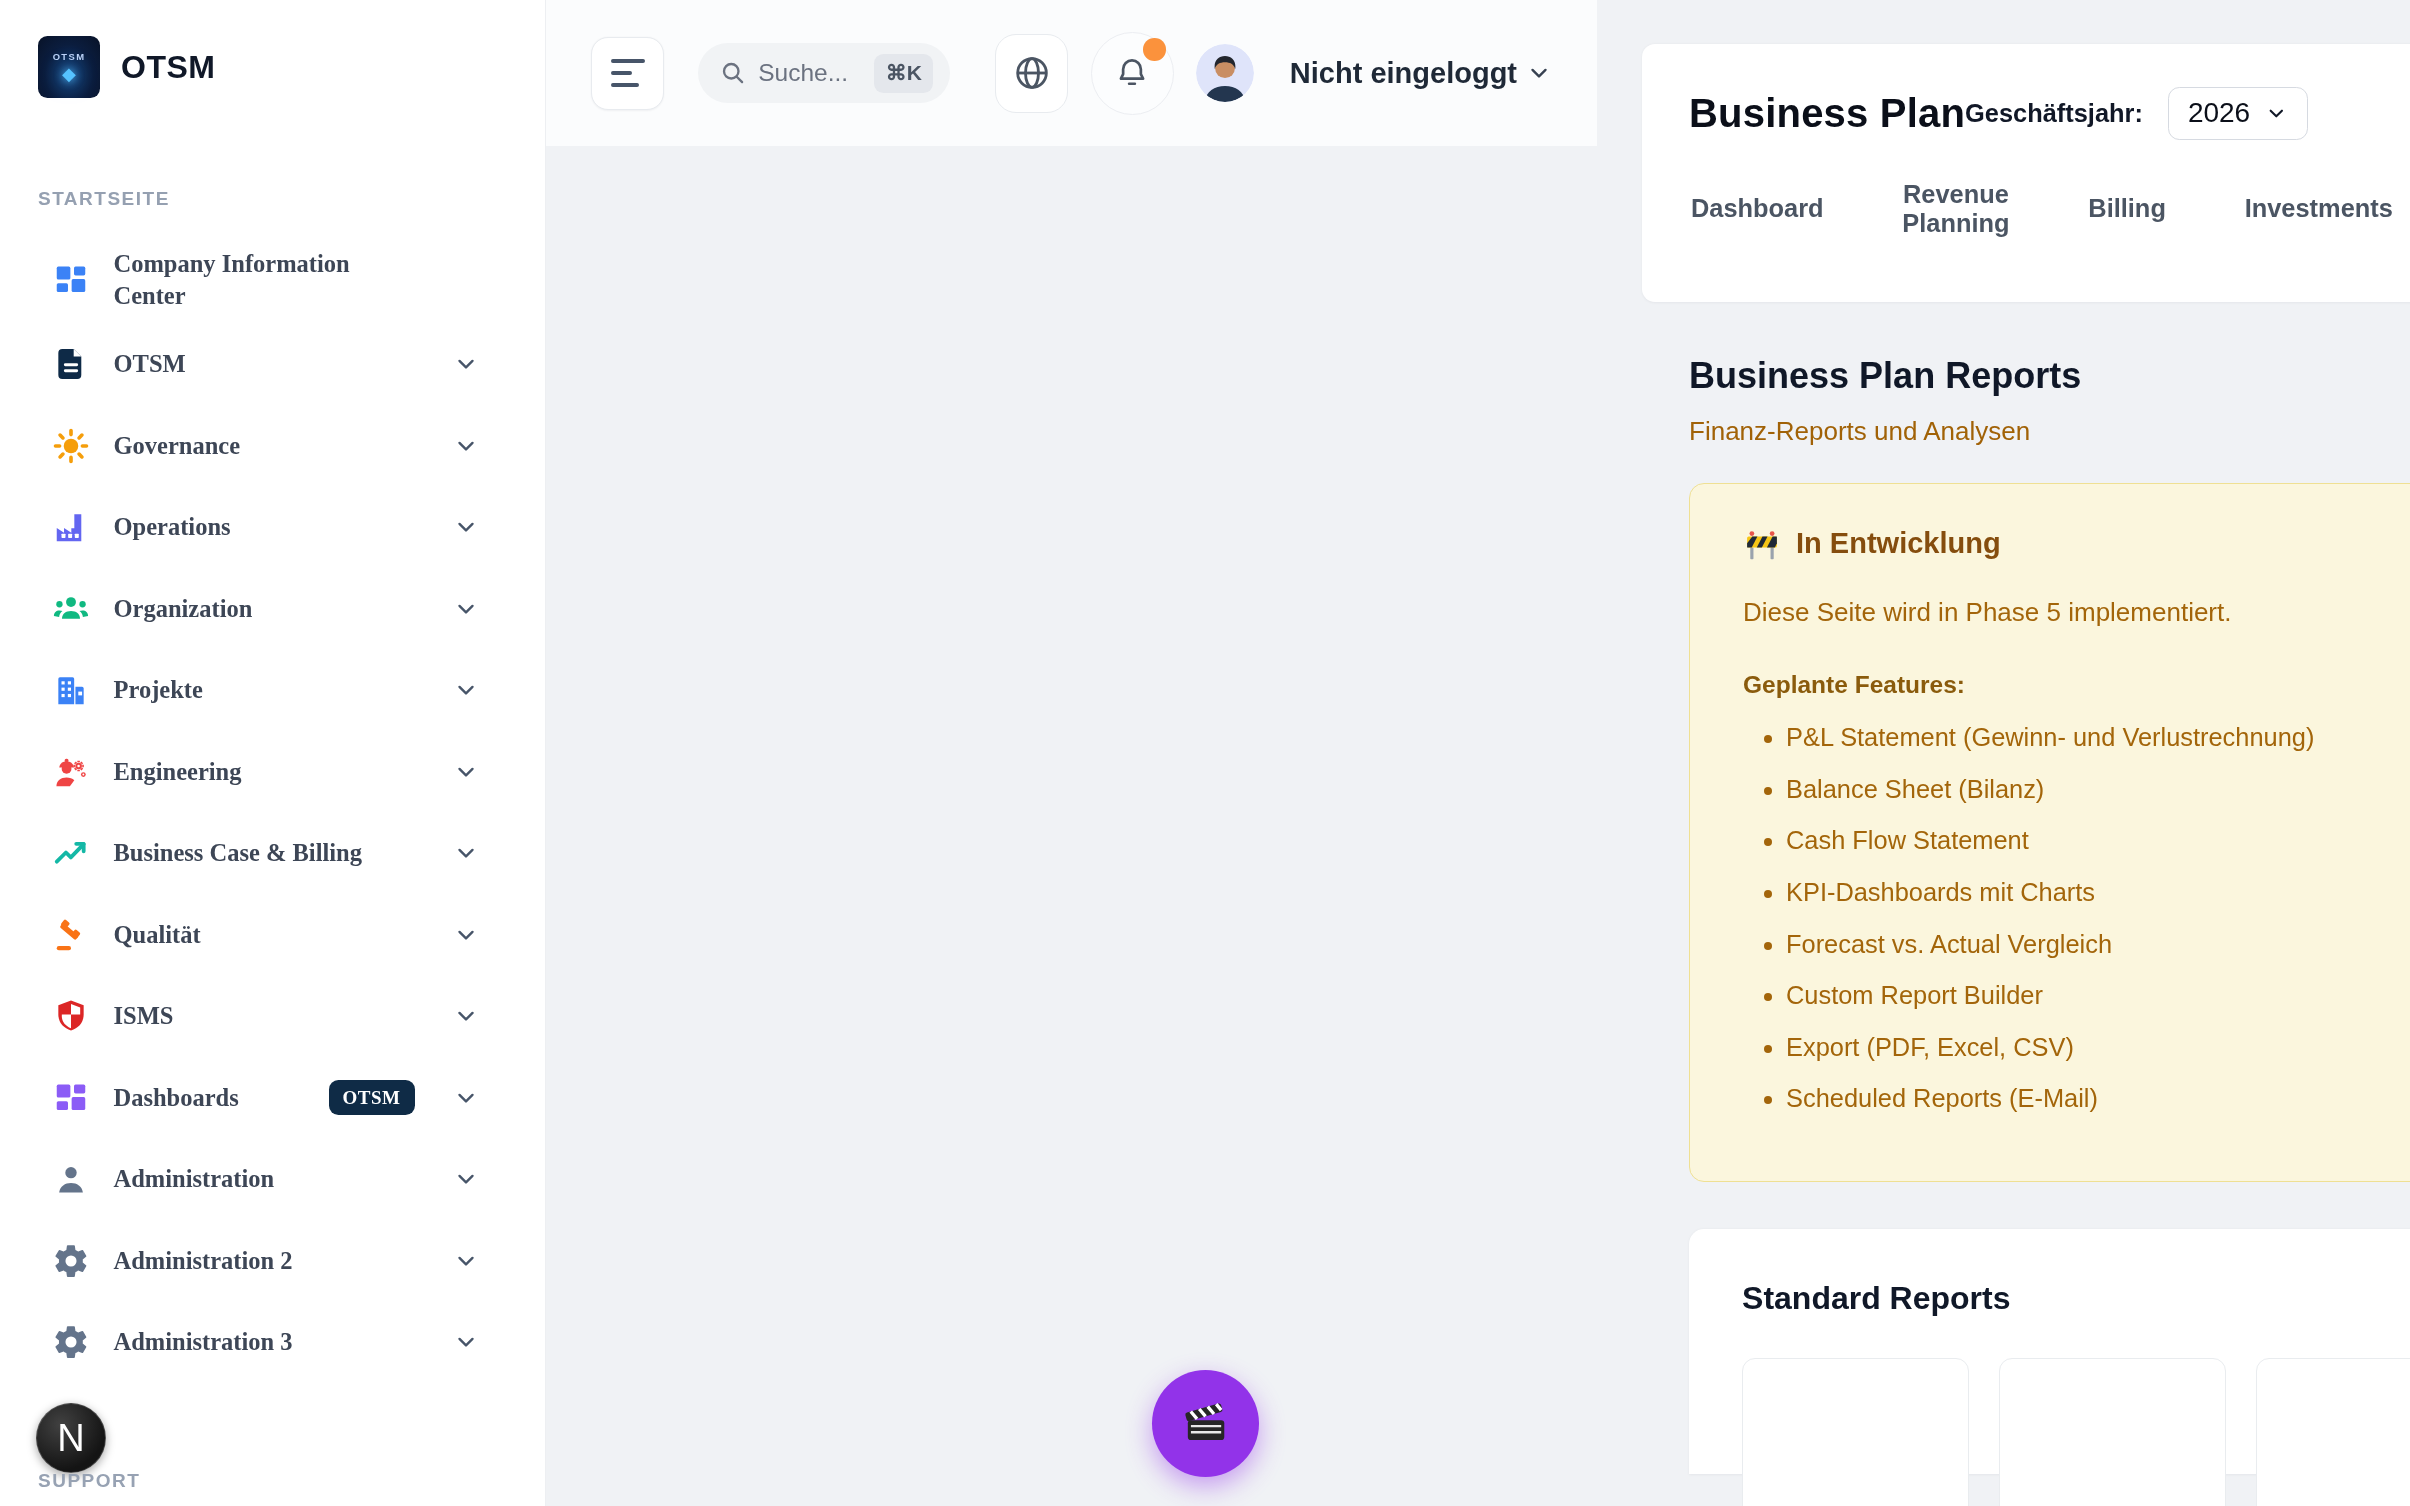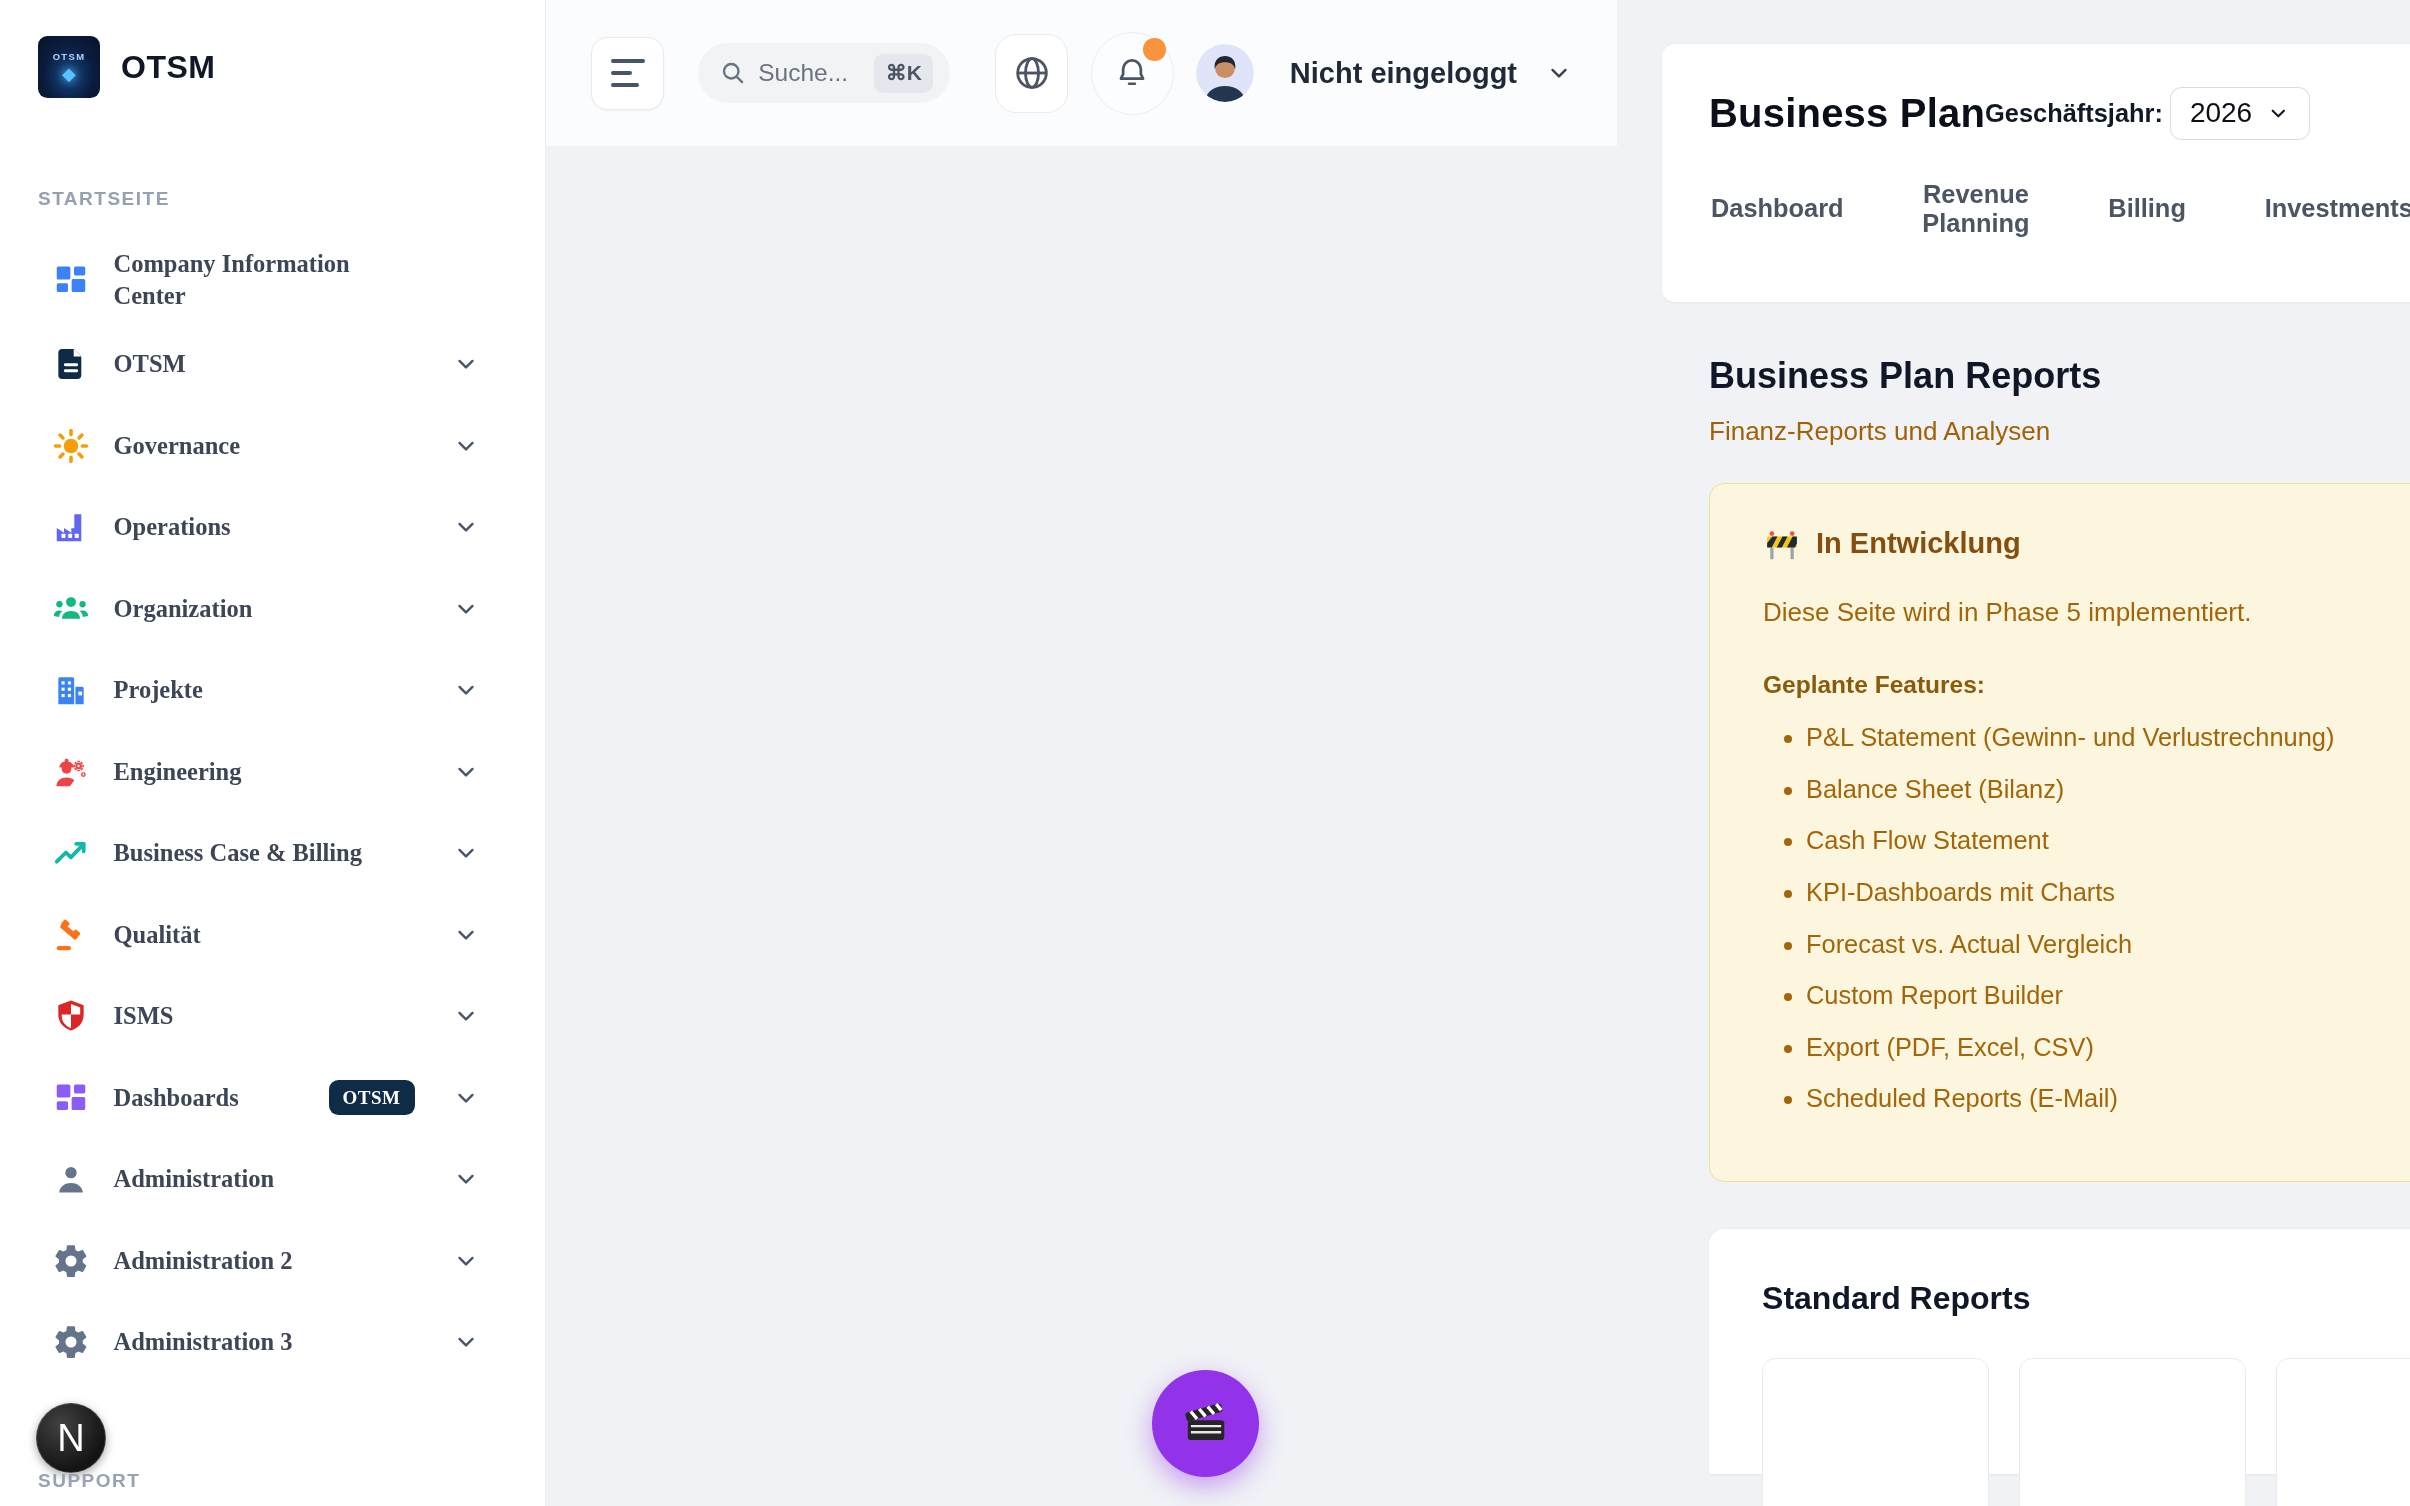--- a/index.html
+++ b/index.html
@@ -64,32 +64,32 @@
   .icon-btn-square svg { width:40px; height:40px; }
   .icon-btn-round { width:83px; height:83px; background:#fcfdfe; border:0.9px solid #eceef2;
     border-radius:50%; display:flex; align-items:center; justify-content:center;
     position:relative; cursor:pointer; }
   .icon-btn-round svg { width:38px; height:38px; }
   .notif-dot { position:absolute; top:5.6px; right:6.6px; width:22.6px; height:22.6px;
     border-radius:50%; background:#fb923c; }
   .avatar { width:58px; height:58px; border-radius:50%; overflow:hidden; cursor:pointer;
     flex-shrink:0; }
   .avatar svg { width:58px; height:58px; display:block; }
-  .user-menu { display:flex; align-items:center; gap:29px; margin-left:13px; cursor:pointer; }
+  .user-menu { display:flex; align-items:center; gap:9px; margin-left:13px; cursor:pointer; }
   .user-name { font-size:29px; font-weight:600; color:#1f2937; }
   .user-chevron { color:#374151; display:flex; }
   .user-chevron svg { width:26px; height:26px; }
 
   
   .content { flex:1; padding:44px 45px 0; overflow:hidden; position:relative; }
   .card { background:#fff; border-radius:13px; box-shadow:0 0.9px 2.8px rgba(16,24,40,.05); }
   .head-card { padding:43px 47px 36px; }
   .head-row { display:flex; justify-content:flex-start; align-items:center; }
   .page-title { font-size:40px; font-weight:800; color:#0b0f19; letter-spacing:0.2px; }
-  .fiscal { display:flex; align-items:center; gap:7px; }
+  .fiscal { display:flex; align-items:center; gap:25px; }
   .fiscal-label { font-size:25.4px; font-weight:700; color:#111827; }
   .select { display:flex; align-items:center; gap:15px; border:1.9px solid #d6dae1;
     border-radius:11.3px; padding:9.4px 19px; font-size:28px; font-weight:500;
     color:#0b0f19; background:#fff; cursor:pointer; }
   .select-chevron { color:#111827; display:flex; }
   .select-chevron svg { width:22.6px; height:22.6px; }
   .tabs { display:flex; gap:75px; margin-top:40px; }
   .tab { background:none; border:none; font-family:inherit; font-size:25.4px; font-weight:600;
     color:#4b5563; padding:0 1.9px 28px; position:relative; cursor:pointer; }
   .tab.active { color:#2563eb; }

